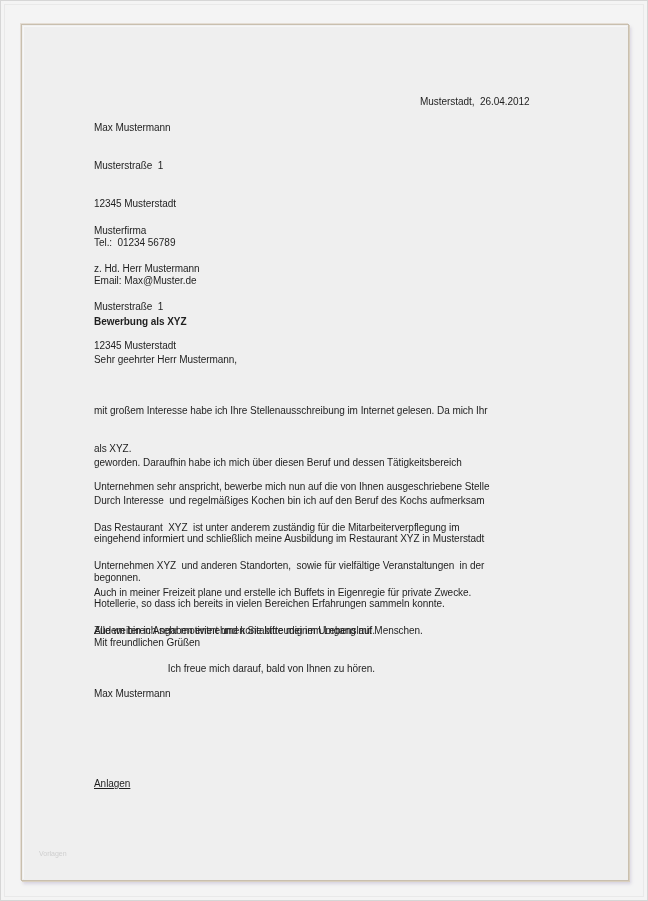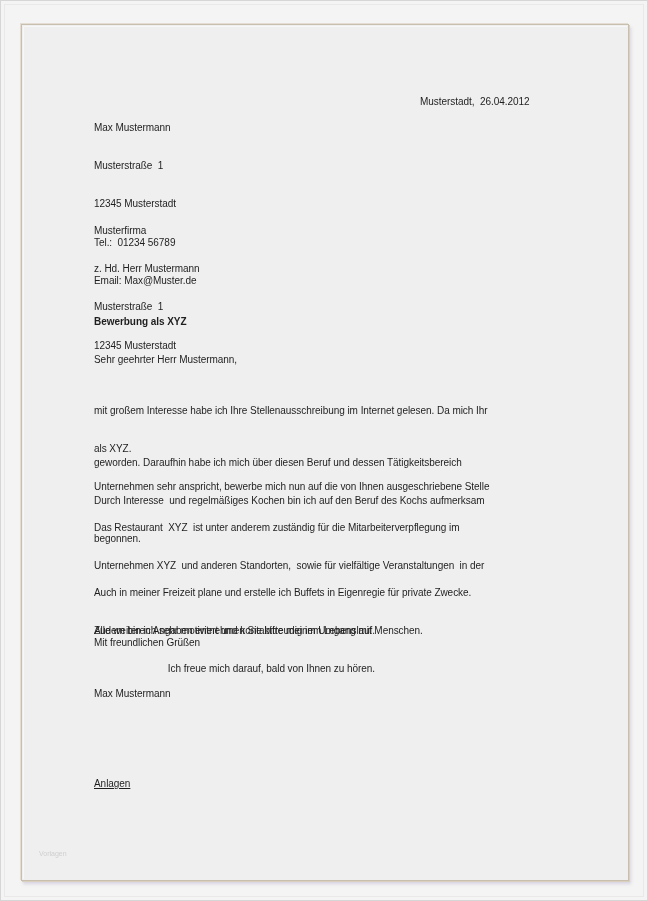--- a/index.html
+++ b/index.html
@@ -108,26 +108,28 @@
 
 <div class="text para p1">
   <span class="line">mit großem Interesse habe ich Ihre Stellenausschreibung im Internet gelesen. Da mich Ihr</span>
   <span class="line">als XYZ.</span>
   <span class="line">Unternehmen sehr anspricht, bewerbe mich nun auf die von Ihnen ausgeschriebene Stelle</span>
 </div>
 
 <div class="text para p2">
   <span class="line">geworden. Daraufhin habe ich mich über diesen Beruf und dessen Tätigkeitsbereich</span>
   <span class="line">Durch Interesse  und regelmäßiges Kochen bin ich auf den Beruf des Kochs aufmerksam</span>
+  <span class="line">eingehend informiert und schließlich meine Ausbildung im Restaurant XYZ in Musterstadt</span>
   <span class="line">begonnen.</span>
 </div>
 
 <div class="text para p3">
   <span class="line">Das Restaurant  XYZ  ist unter anderem zuständig für die Mitarbeiterverpflegung im</span>
   <span class="line">Unternehmen XYZ  und anderen Standorten,  sowie für vielfältige Veranstaltungen  in der</span>
+  <span class="line">Hotellerie, so dass ich bereits in vielen Bereichen Erfahrungen sammeln konnte.</span>
 </div>
 
 <div class="text para p4">
   <span class="line">Auch in meiner Freizeit plane und erstelle ich Buffets in Eigenregie für private Zwecke.</span>
   <span class="line">Zudem bin ich sehr motiviert und kontaktfreudig im Umgang mit Menschen.</span>
 </div>
 
 <div class="text para p5">
   <span class="line">Alle weiteren Angaben entnehmen Sie bitte meinem Lebenslauf.</span>
   <span class="line">Ich freue mich darauf, bald von Ihnen zu hören.</span>

